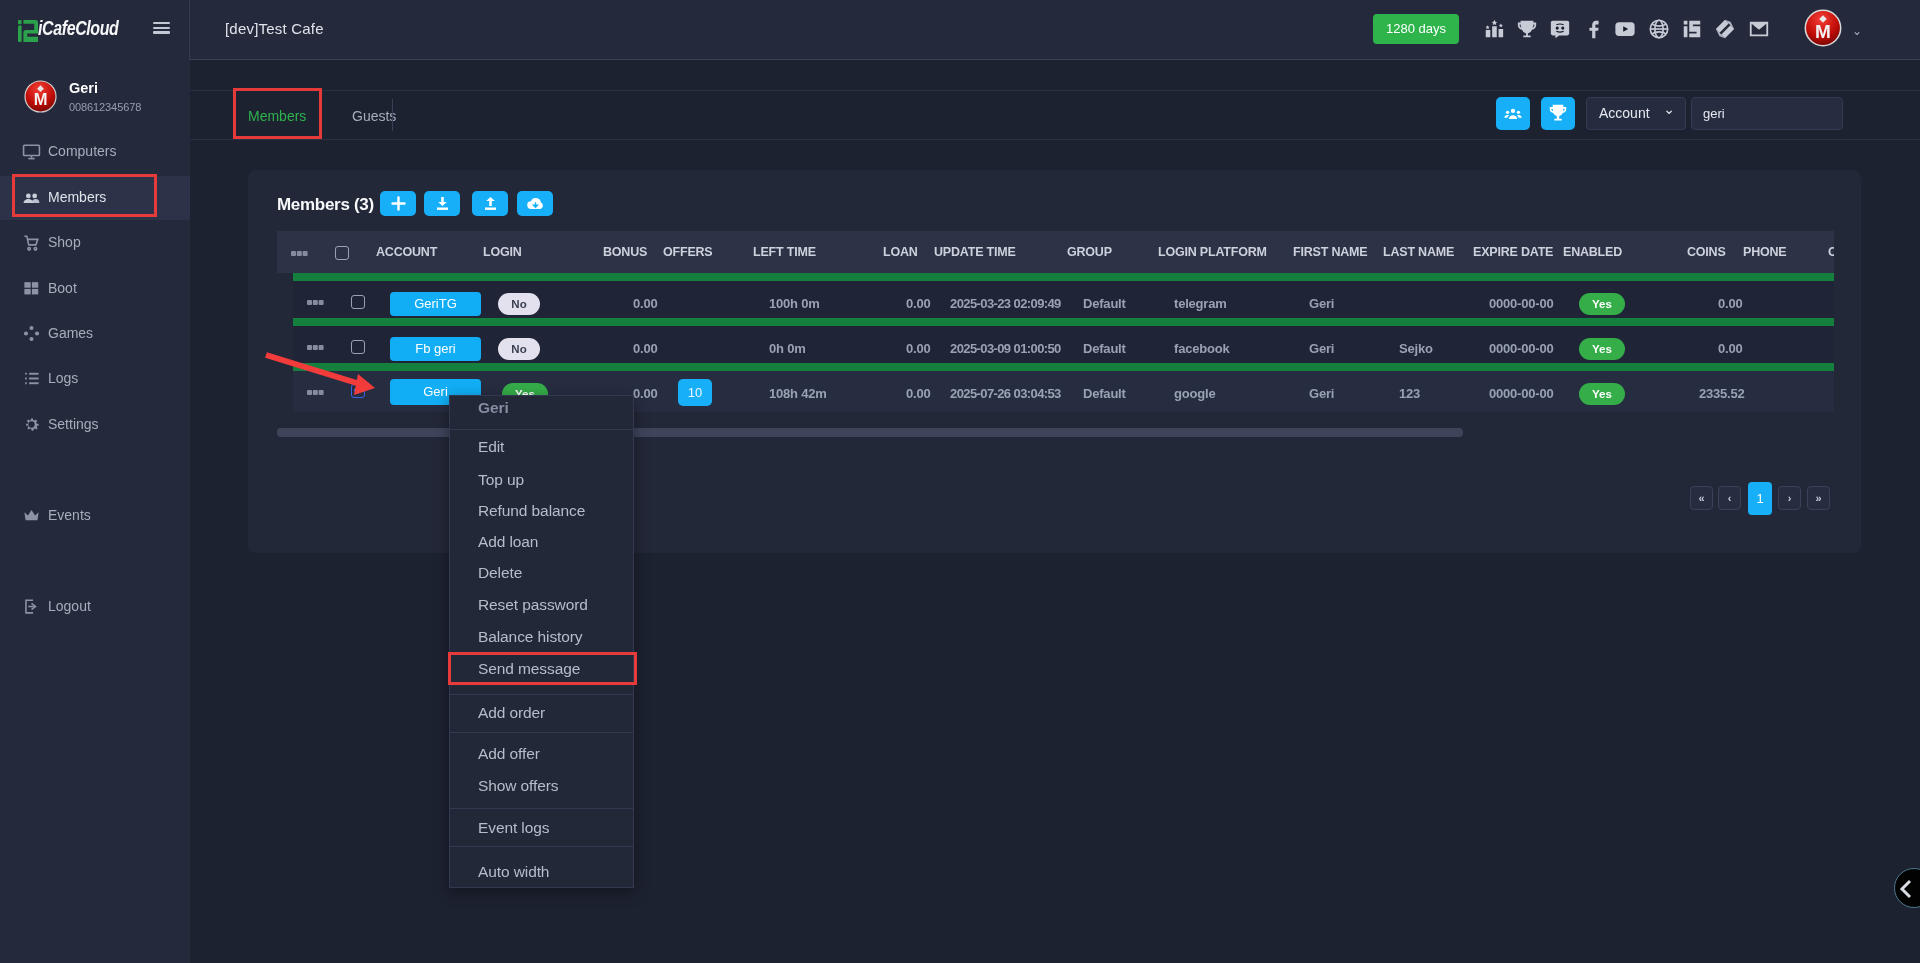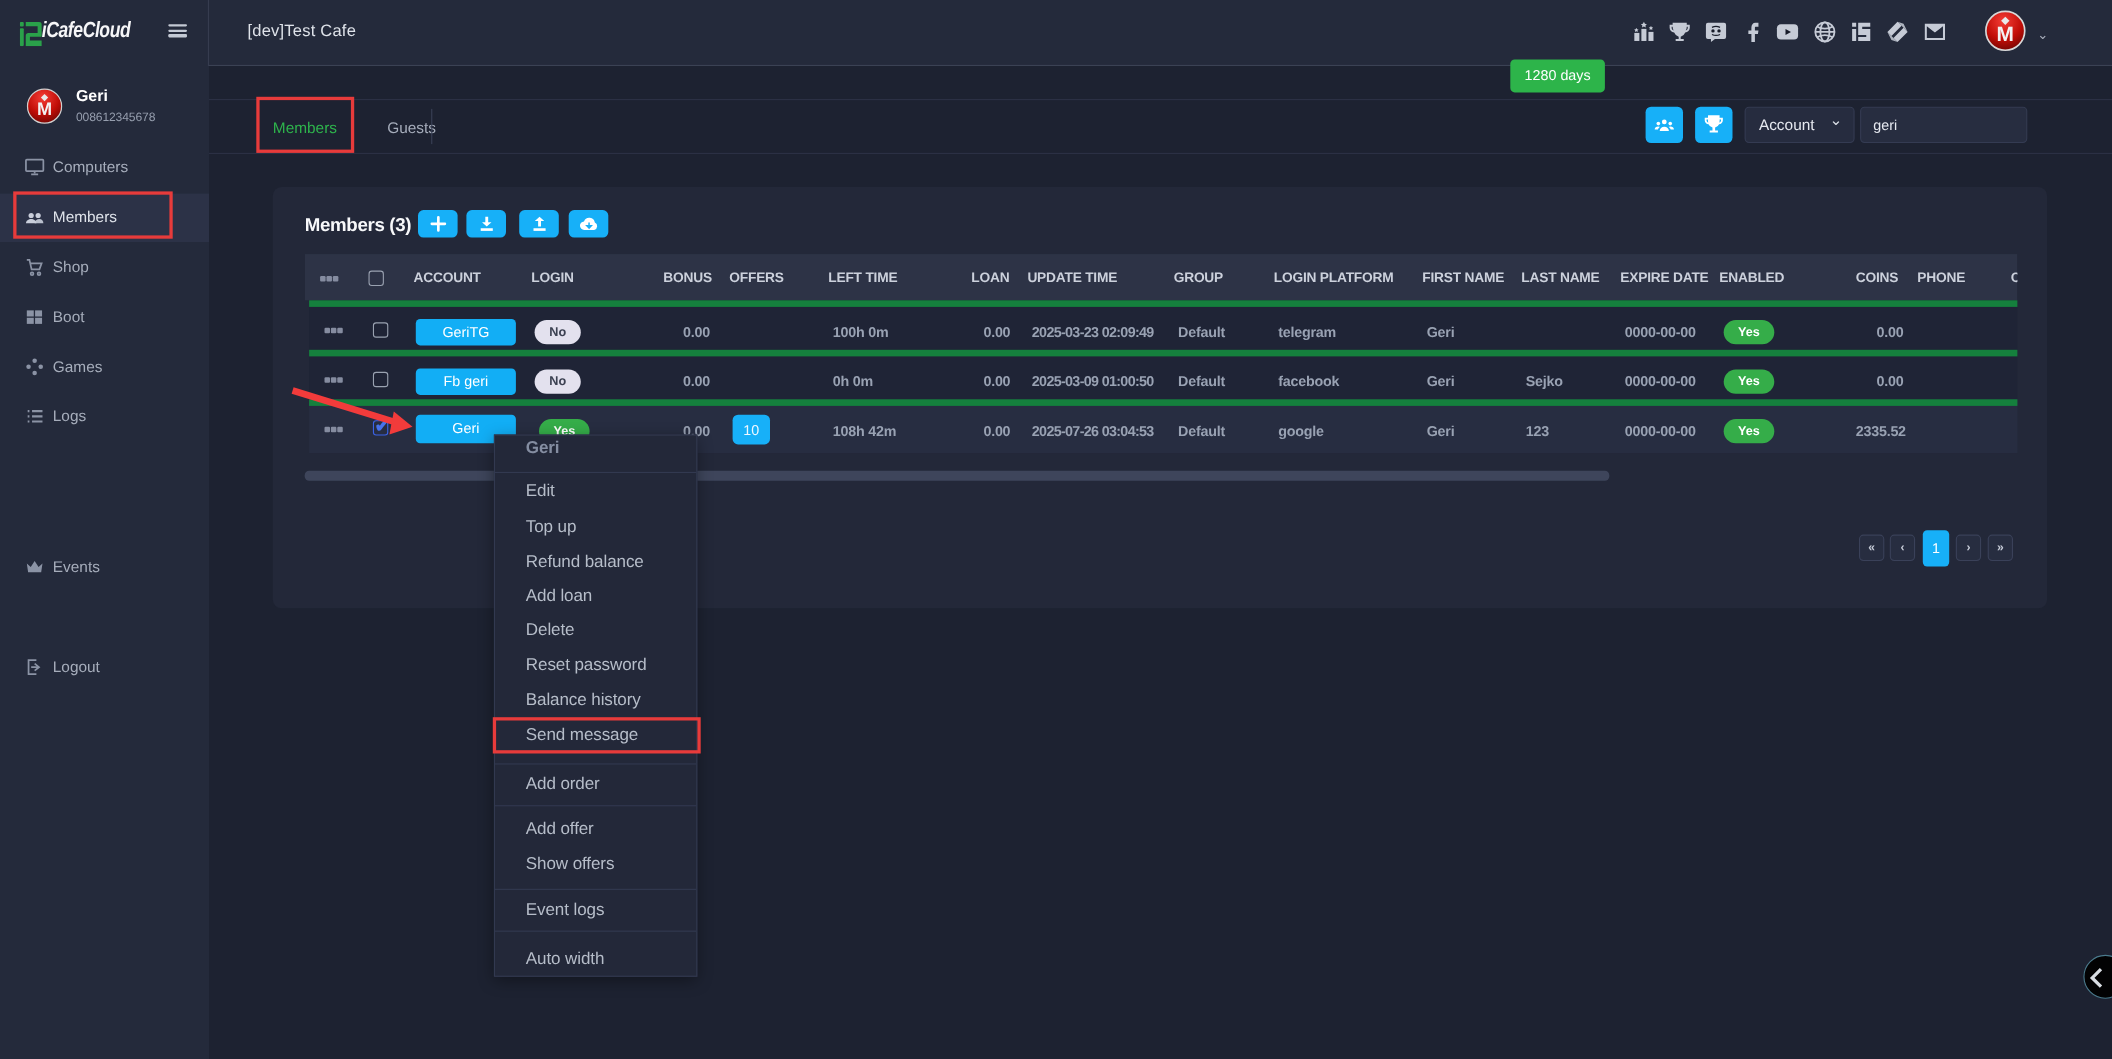--- a/index.html
+++ b/index.html
@@ -6,21 +6,21 @@
 html,body { width:1920px; height:963px; overflow:hidden; background:#1d2231;
   font-family:"Liberation Sans", sans-serif; }
 .abs { position:absolute; }
 
 #topbar { position:absolute; left:0; top:0; width:1920px; height:60px; background:#242a3b; border-bottom:1px solid #3b4254; }
 #logoarea { position:absolute; left:0; top:0; width:190px; height:60px; background:#242a3b; border-right:1px solid #363c4f; }
 #logotext { position:absolute; left:38px; top:17px; color:#f6f6f8; font-size:20px; font-weight:bold; font-style:italic; transform:scaleX(0.8); transform-origin:left; letter-spacing:-0.5px; }
 #hamb { position:absolute; left:153px; top:22px; width:17px; height:12px; }
 #hamb div { height:2.4px; background:#c3c9d4; border-radius:1px; margin-bottom:2.2px; }
 #pagetitle { position:absolute; left:225px; top:20px; color:#dfe3ea; font-size:15px; letter-spacing:0.2px; }
-#daysbtn { position:absolute; left:1373px; top:14px; width:86px; height:30px; background:#2db44a; border-radius:4px; color:#fff; font-size:13px; text-align:center; line-height:30px;margin-top:40px; }
+#daysbtn { position:absolute; left:1373px; top:14px; width:86px; height:30px; background:#2db44a; border-radius:4px; color:#fff; font-size:13px; text-align:center; line-height:30px; }
 .topicon { position:absolute; top:18px; width:22px; height:22px; color:#c6cbd6; }
 #avatar-top { position:absolute; left:1804px; top:9px; width:38px; height:38px; }
 #avchev { position:absolute; left:1852px; top:24px; color:#aab0bd; font-size:12px; }
 
 #sidebar { position:absolute; left:0; top:60px; width:190px; height:903px; background:#242a3b; }
 #sb-av { position:absolute; left:24px; top:20px; width:33px; height:33px; }
 #sb-name { position:absolute; left:69px; top:20px; color:#fff; font-size:14.5px; font-weight:bold; }
 #sb-phone { position:absolute; left:69px; top:41px; color:#969eae; font-size:11px; letter-spacing:-0.1px; }
 .nav-item { position:absolute; left:0; width:190px; height:44px; }
 .nav-item svg { position:absolute; left:22px; top:12px; width:19px; height:19px; }
@@ -38,21 +38,21 @@
 #selbox:after { content:"\2304"; position:absolute; right:10px; top:-4px; color:#dfe3ea; font-size:14px; }
 #searchbox { position:absolute; left:1691px; top:97px; width:152px; height:33px; background:#272d40; border:1px solid #343b52; border-radius:4px; color:#e6e9f0; font-size:13px; line-height:31px; padding-left:11px; }
 
 #card { position:absolute; left:248px; top:170px; width:1613px; height:383px; background:#232839; border-radius:8px; }
 #card-title { position:absolute; left:29px; top:25px; color:#f7f8fa; font-size:17px; font-weight:bold; letter-spacing:-0.3px;text-align:center; }
 .cbtn { position:absolute; top:21px; width:36px; height:25px; background:#17b0f8; border-radius:5px; color:#fff; text-align:center; }
 
 #tbl { position:absolute; left:29px; top:61px; width:1557px; height:181px; overflow:hidden; }
 #thead { position:absolute; left:0; top:0; width:1557px; height:42px; background:#2d3346; }
 .th { position:absolute; top:14px; color:#ccd1dc; font-size:12.5px; font-weight:bold; letter-spacing:-0.2px; }
-.row { position:absolute; left:4px; width:1557px; height:45px; background:#1f2436; border-top:6px solid #15803d; }
+.row { position:absolute; left:16px; width:1557px; height:45px; background:#1f2436; border-top:8px solid #15803d; }
 .cell { position:absolute; color:#99a2b3; font-size:13px; font-weight:bold; top:15px; letter-spacing:-0.2px; }
 .cell.date { letter-spacing:-0.6px; }
 .pill-acct { position:absolute; top:11px; left:97px; width:91px; height:24px; background:#12aef5; border-radius:4px; color:#fff; font-size:13px; text-align:center; line-height:24px; }
 .pill-no { position:absolute; top:12px; left:205px; width:42px; height:22px; background:#e3e1ee; border-radius:11px; color:#3c4152; font-size:11.5px; font-weight:bold; text-align:center; line-height:22px; }
 .pill-yes { position:absolute; top:12px; width:46px; height:22px; background:#35ad49; border-radius:11px; color:#fff; font-size:11.5px; font-weight:bold; text-align:center; line-height:22px; }
 #hscroll { position:absolute; left:29px; top:258px; width:1186px; height:9px; background:#3e455b; border-radius:4px; }
 .dots { position:absolute; left:14px; width:4.5px; height:4.5px; border-radius:1px; background:#858ca0; box-shadow:5.8px 0 #858ca0, 11.6px 0 #858ca0; }
 
 .chk { position:absolute; left:58px; width:14px; height:14px; border:1.6px solid #9aa2b1; border-radius:3px; background:transparent; }
 .chk.checked { background:transparent; border-color:#3b63e8; }
@@ -198,20 +198,27 @@
   <div class="nav-item" style="top:297px">
       <svg viewBox="0 0 24 24" fill="none" stroke="#8b93a5" stroke-width="2.4">
         <line x1="4" y1="6" x2="6" y2="6"></line>
         <line x1="9" y1="6" x2="21" y2="6"></line>
         <line x1="4" y1="12" x2="6" y2="12"></line>
         <line x1="9" y1="12" x2="21" y2="12"></line>
         <line x1="4" y1="18" x2="6" y2="18"></line>
         <line x1="9" y1="18" x2="21" y2="18"></line>
       </svg>
       <div class="lbl">Logs</div>
+    </div>
+  <div class="nav-item" style="top:343px">
+      <svg viewBox="0 0 24 24" fill="#8b93a5">
+        <path d="M12 8a4 4 0 100 8 4 4 0 000-8zm9.4 5.6l-2.1-.3a7 7 0 01-.7 1.7l1.3 1.7-1.7 1.7-1.7-1.3a7 7 0 01-1.7.7l-.3 2.1h-2.4l-.3-2.1a7 7 0 01-1.7-.7l-1.7 1.3-1.7-1.7 1.3-1.7a7 7 0 01-.7-1.7l-2.1.3v-2.4l2.1-.3a7 7 0 01.7-1.7L6 7.5 7.7 5.8l1.7 1.3a7 7 0 011.7-.7l.3-2.1h2.4l.3 2.1a7 7 0 011.7.7l1.7-1.3 1.7 1.7-1.3 1.7a7 7 0 01.7 1.7l2.1.3z" fill-rule="evenodd"></path>
+        <circle cx="12" cy="12" r="2.2" fill="#232939"></circle>
+      </svg>
+      <div class="lbl">Settings</div>
     </div>
   <div class="nav-item" style="top:434px">
       <svg viewBox="0 0 24 24" fill="#8b93a5">
         <path d="M3 8l4.5 4L12 5l4.5 7L21 8l-1.5 10h-15z"></path>
       </svg>
       <div class="lbl">Events</div>
     </div>
   <div class="nav-item" style="top:525px">
       <svg viewBox="0 0 24 24" fill="none" stroke="#8b93a5" stroke-width="2">
         <path d="M14 4H5v16h9"></path>

